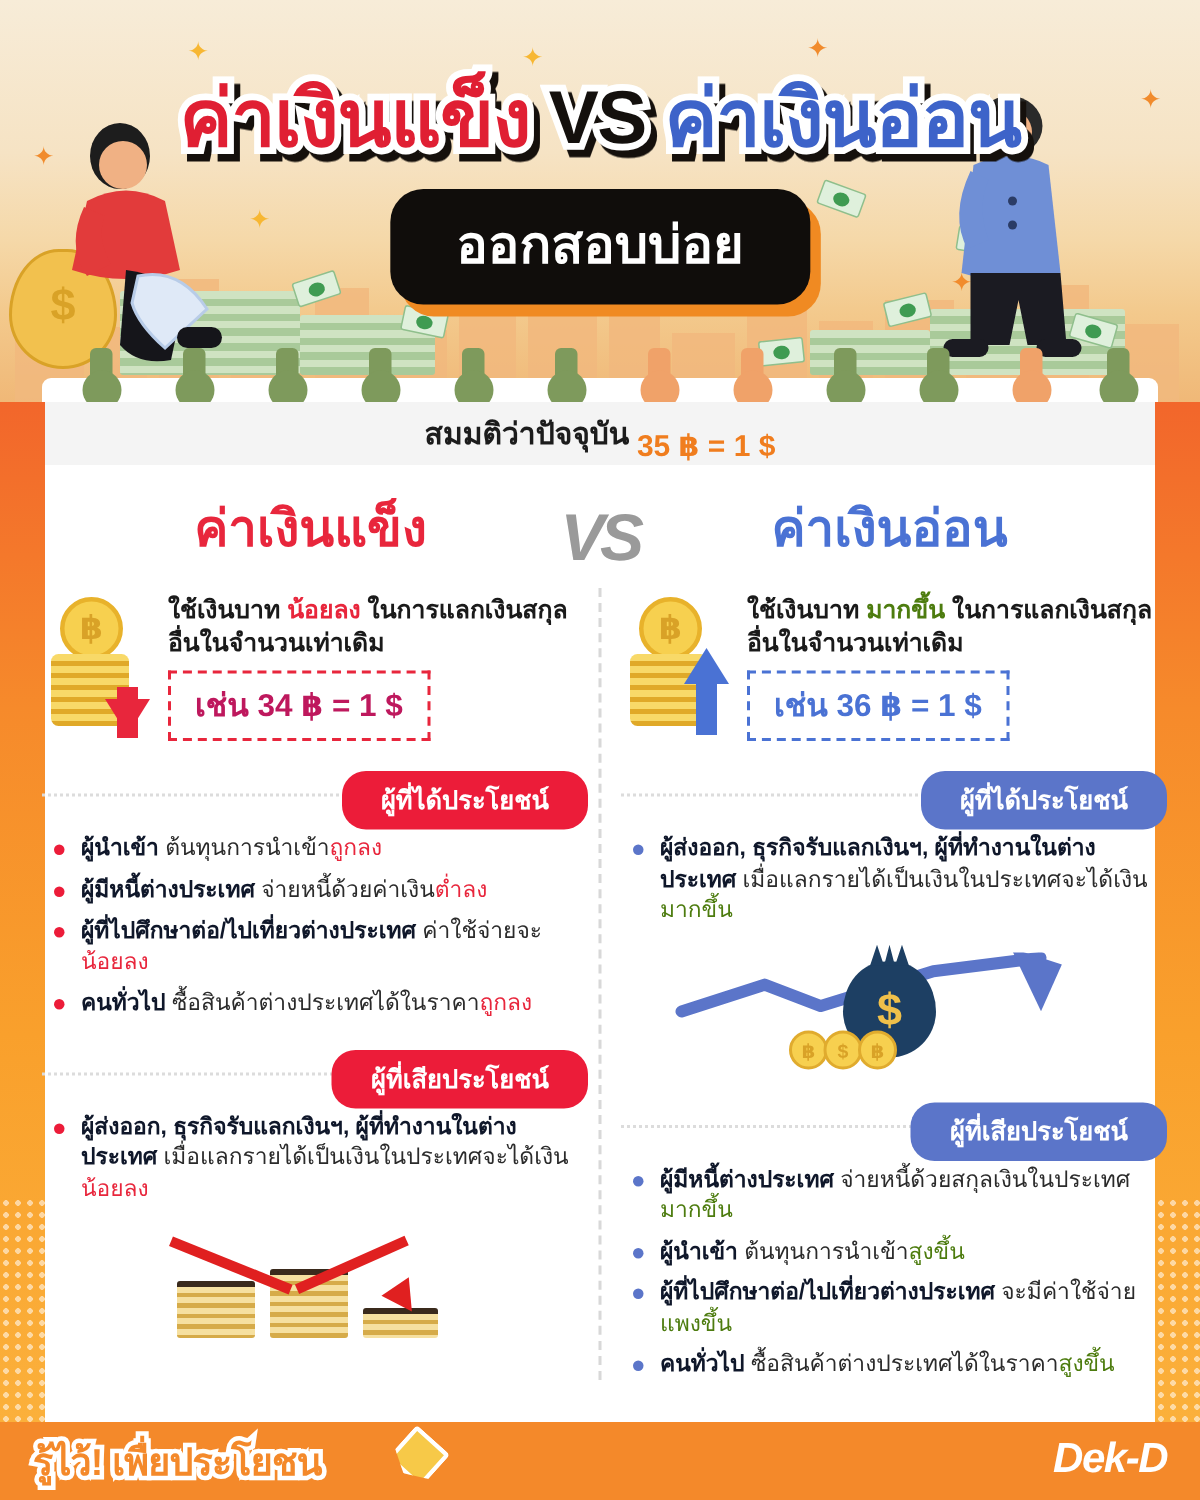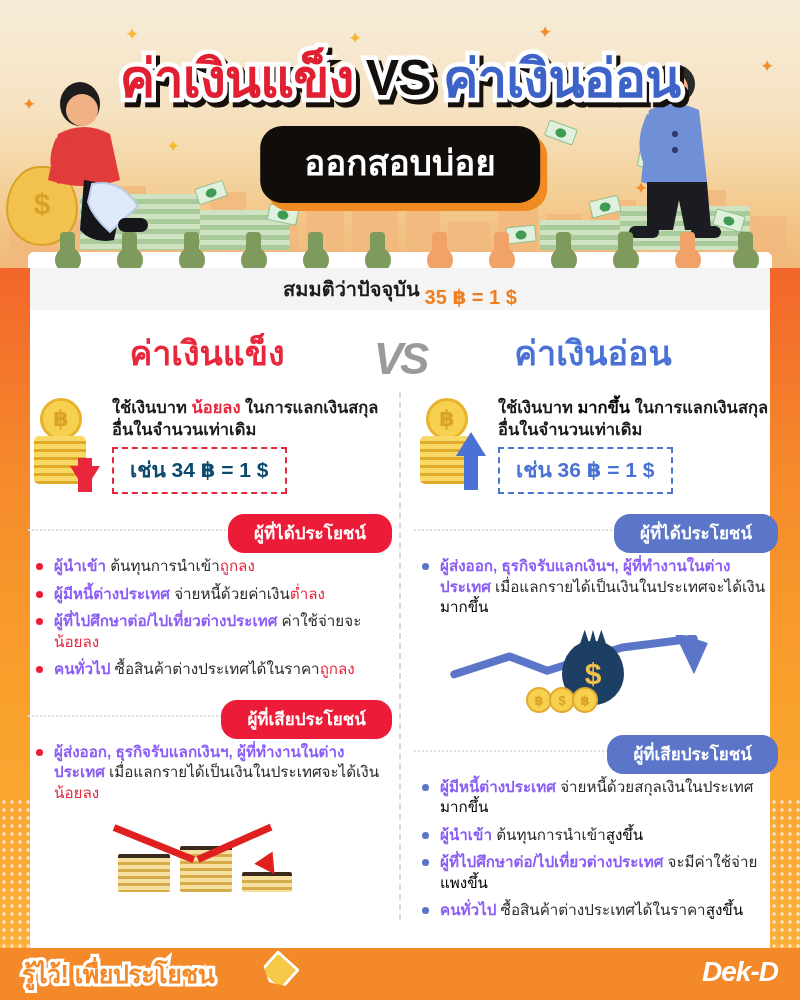--- a/index.html
+++ b/index.html
@@ -152,26 +152,26 @@
   .arrow-dn, .arrow-up {
     position:absolute; left:42px; top:42px; width:0; height:0;
   }
   .arrow-dn { border-left:15px solid transparent; border-right:15px solid transparent; border-top:24px solid #e8263c; top:70px; }
   .arrow-dn::before{ content:""; position:absolute; left:-7px; top:-32px; width:14px; height:34px; background:#e8263c; }
   .arrow-up { border-left:15px solid transparent; border-right:15px solid transparent; border-bottom:24px solid #4a72d4; top:36px; }
   .arrow-up::before{ content:""; position:absolute; left:-7px; top:24px; width:14px; height:34px; background:#4a72d4; }
 
   .desc-text { flex:1; }
   .desc-text p { font-size:16.5px; font-weight:bold; color:#1a1a1a; line-height:1.34; }
-  .hl-red { color:#e8263c; } .hl-blue{ color:#000000; }
+  .hl-red { color:#e8263c; } .hl-blue{ color:#4d7c0f; }
   .ex-box {
     display:inline-block; margin-top:7px; padding:4px 16px 6px;
     font-size:21px; font-weight:bold;
   }
-  .ex-red { border:2.5px dashed #e8263c; color:#0c4a6e; }
+  .ex-red { border:2.5px dashed #e8263c; color:#be185d; }
   .ex-blue{ border:2.5px dashed #4a72d4; color:#4a72d4; }
 
   
   .badge-wrap { position:relative; margin-top:20px; text-align:right; height:30px; }
   .badge-wrap::before {
     content:""; position:absolute; left:6px; right:6px; top:15px;
     border-top:2.5px dotted #dcdcdc;
   }
   .badge {
     position:relative; display:inline-block; padding:5px 26px 7px;
@@ -184,21 +184,21 @@
   ul.blist li {
     position:relative; padding-left:18px; margin-bottom:7px;
     font-size:15.2px; line-height:1.35; color:#2b2b2b;
   }
   ul.blist li::before {
     content:""; position:absolute; left:0; top:7px;
     width:7px; height:7px; border-radius:50%;
   }
   ul.blist.red li::before { background:#ec1c39; }
   ul.blist.blue li::before{ background:#5b75c9; }
-  ul.blist b { font-weight:bold; color:#8b5cf6; }
+  ul.blist b { font-weight:bold; color:#0f172a; }
 
   
   .ill-down { position:relative; height:86px; margin-top:6px; }
   .ill-up   { position:relative; height:90px; margin-top:2px; }
   .cstack {
     position:absolute; bottom:4px;
     background:repeating-linear-gradient(180deg,#f6e0a0 0 4px,#d6ab49 4px 7px);
     border-radius:2px; border-top:4px solid #3a2a1c;
   }
   .redline {

